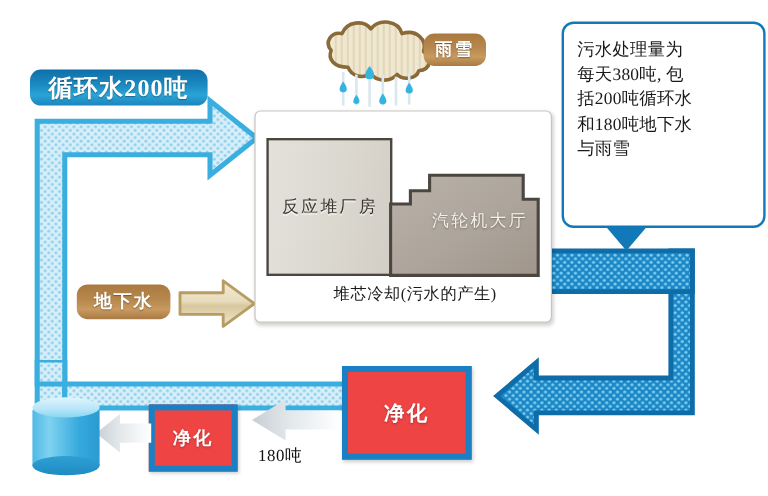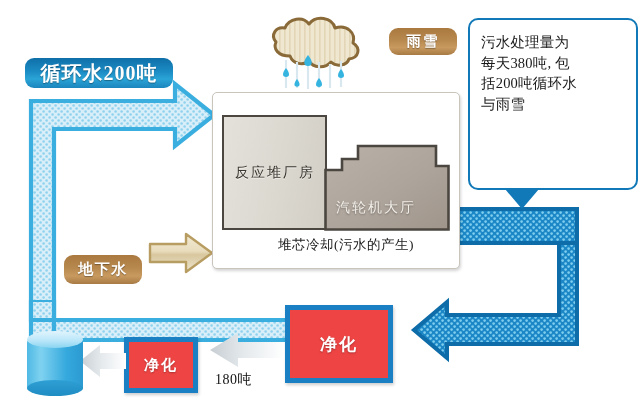--- a/index.html
+++ b/index.html
@@ -207,37 +207,38 @@
 
     <g fill="#35b4e0">
       <path d="M22 56 c4 5 4 9 0 9 c-4 0 -4 -4 0 -9Z"></path>
       <path d="M44 43 c5 6 5 11 0 11 c-5 0 -5 -5 0 -11Z"></path>
       <path d="M55 66 c4 5 4 9 0 9 c-4 0 -4 -4 0 -9Z"></path>
       <path d="M77 57 c4 5 4 9 0 9 c-4 0 -4 -4 0 -9Z"></path>
       <path d="M33 67 c3.4 4.3 3.4 7.7 0 7.7 c-3.4 0 -3.4 -3.4 0 -7.7Z"></path>
     </g>
   </svg>
 
-  <div class="pill pill-brown cloud-label" style="left:389px;top:28px;width:68px;height:27px;font-size:14.5px;letter-spacing:2px;">
+  <div class="pill pill-brown cloud-label" style="left:353px;top:28px;width:52px;height:27px;font-size:14.5px;letter-spacing:2px;">
     <span>雨雪</span>
   </div>
 
   <div class="callout" style="left:468px;top:18px;width:170px;height:172px;">
     <div>污水处理量为</div>
     <div>每天380吨, 包</div>
     <div>括200吨循环水</div>
+    <div>和180吨地下水</div>
     <div>与雨雪</div>
   </div>
   <div class="callout-tail" style="left:505px;top:189px;"></div>
 
   <div class="pill pill-blue" style="left:25px;top:58px;width:148px;height:30px;font-size:20px;letter-spacing:1px;">
     <span>循环水200吨</span>
   </div>
 
-  <div class="pill pill-brown" style="left:64px;top:237px;width:78px;height:29px;font-size:15px;letter-spacing:1.5px;margin-top:18px;">
+  <div class="pill pill-brown" style="left:64px;top:237px;width:78px;height:29px;font-size:15px;letter-spacing:1.5px;">
     <span>地下水</span>
   </div>
   <svg style="left:148px;top:232px;width:66px;height:42px;" width="66" height="42" viewBox="0 0 66 42">
     <defs>
       <linearGradient id="brGrad" x1="0" y1="0" x2="0" y2="1">
         <stop offset="0%" stop-color="#f2ead3"></stop>
         <stop offset="45%" stop-color="#e8dcbd"></stop>
         <stop offset="55%" stop-color="#d8c79e"></stop>
         <stop offset="100%" stop-color="#efe7d1"></stop>
       </linearGradient>
@@ -256,21 +257,21 @@
   <svg style="left:324px;top:128px;width:126px;height:103px;" width="126" height="103" viewBox="0 0 126 103">
     <defs>
       <linearGradient id="tbGrad" x1="0" y1="0" x2="1" y2="1">
         <stop offset="0%" stop-color="#bab1a8"></stop>
         <stop offset="55%" stop-color="#ada49b"></stop>
         <stop offset="100%" stop-color="#9f958b"></stop>
       </linearGradient>
     </defs>
     <path d="M1.5 42 L18 42 L18 31 L34 31 L34 18 L112 18 L112 38 L124.5 38 L124.5 101.5 L1.5 101.5 Z" fill="url(#tbGrad)" stroke="#4b4740" stroke-width="2.6" stroke-linejoin="miter"></path>
   </svg>
-  <div class="bldg-label lbl-light" style="left:336px;top:175px;width:104px;text-align:left;margin-top:24px;">
+  <div class="bldg-label lbl-light" style="left:336px;top:175px;width:104px;text-align:right;">
     <span>汽轮机大厅</span>
   </div>
 
   <div class="plant-caption" style="left:212px;top:236px;width:268px;">
     <span>堆芯冷却(污水的产生)</span>
   </div>
 
   <div class="purify" style="left:285px;top:305px;width:108px;height:78px;font-size:17px;">
     <span>净化</span>
   </div>

